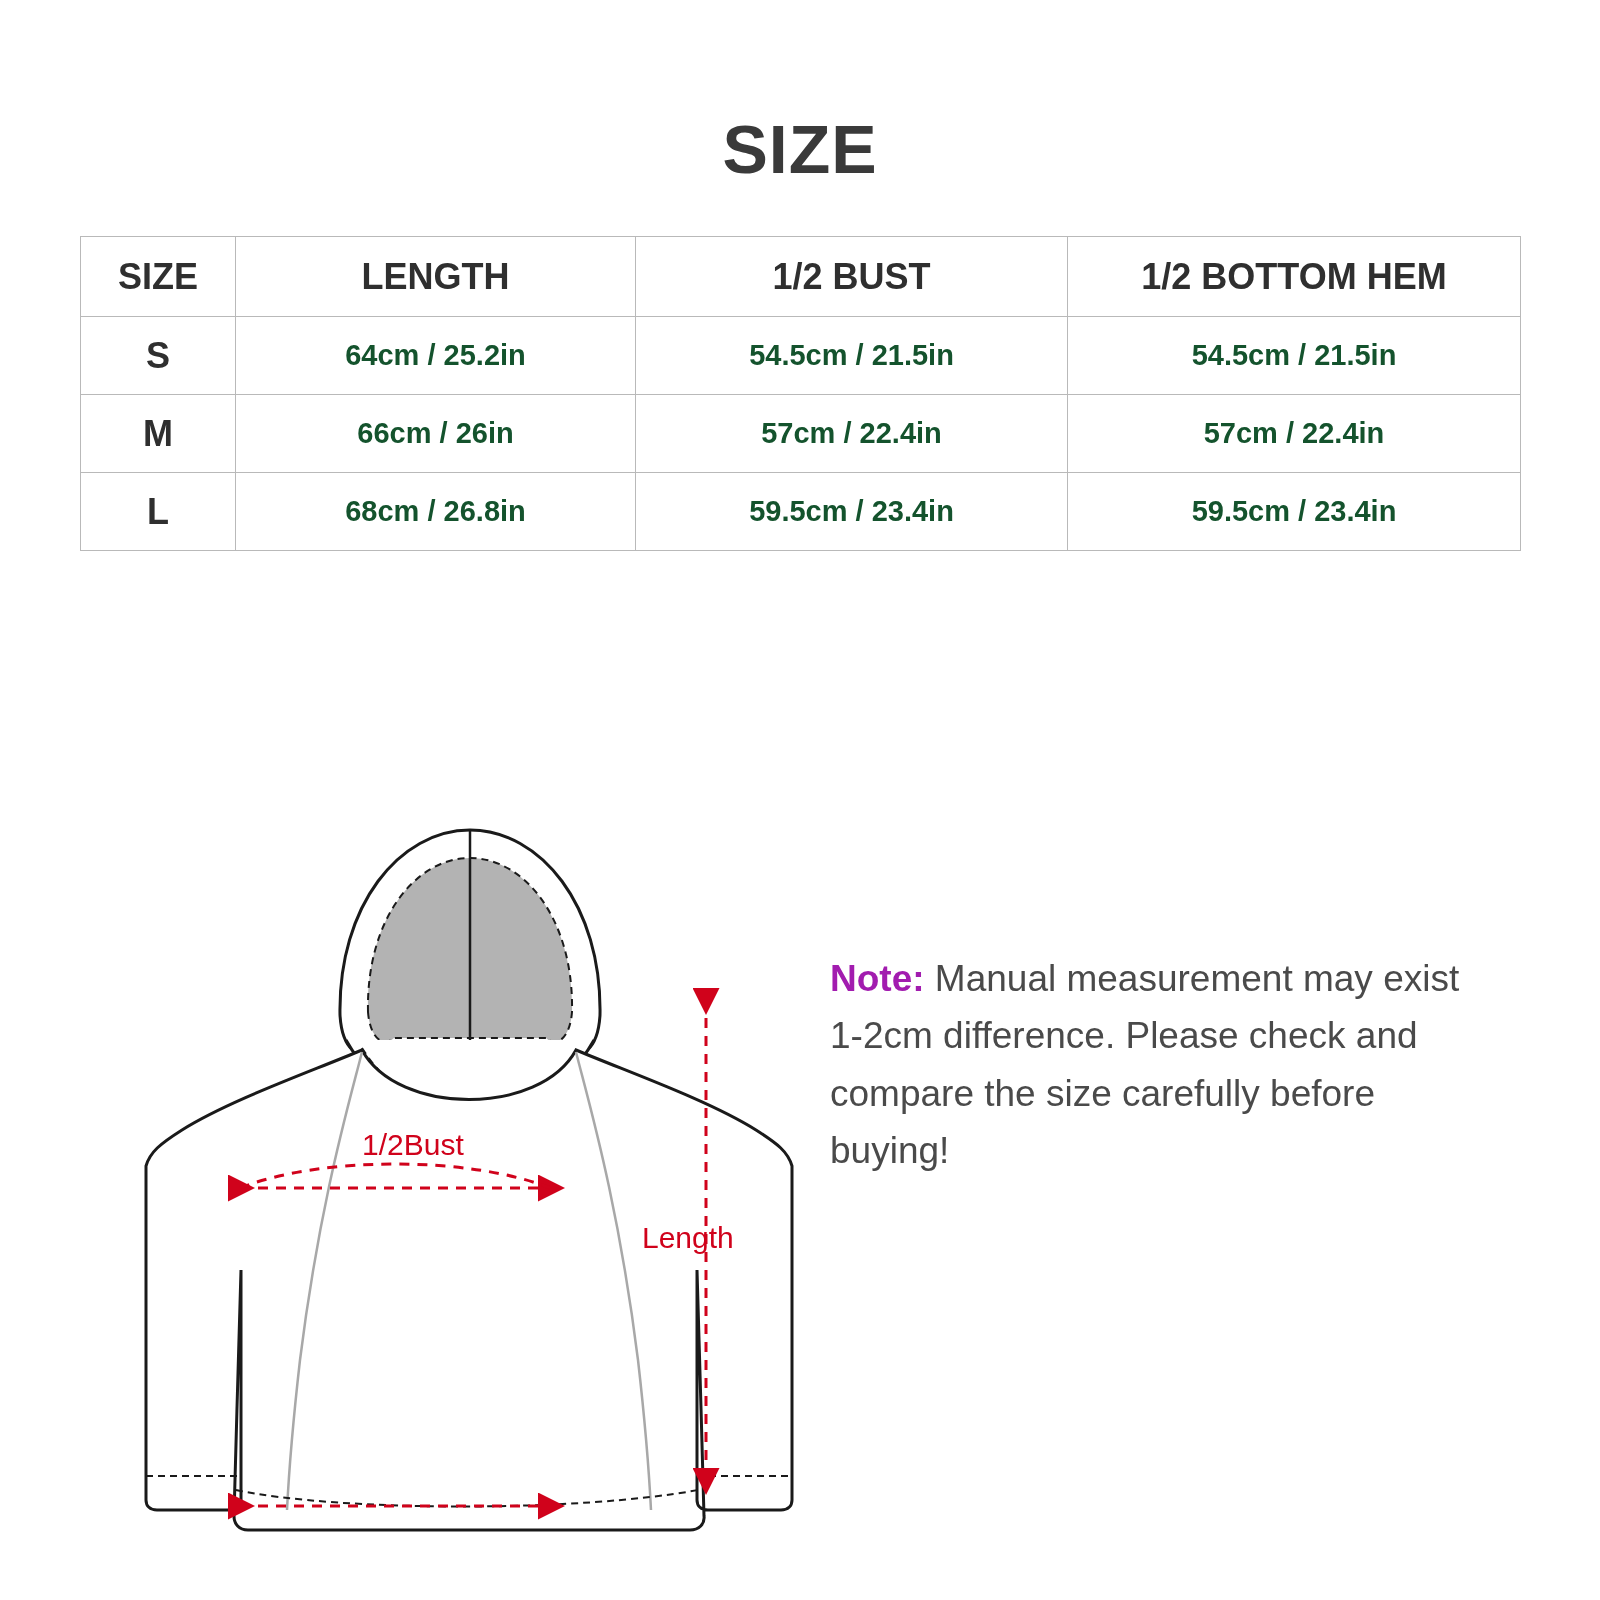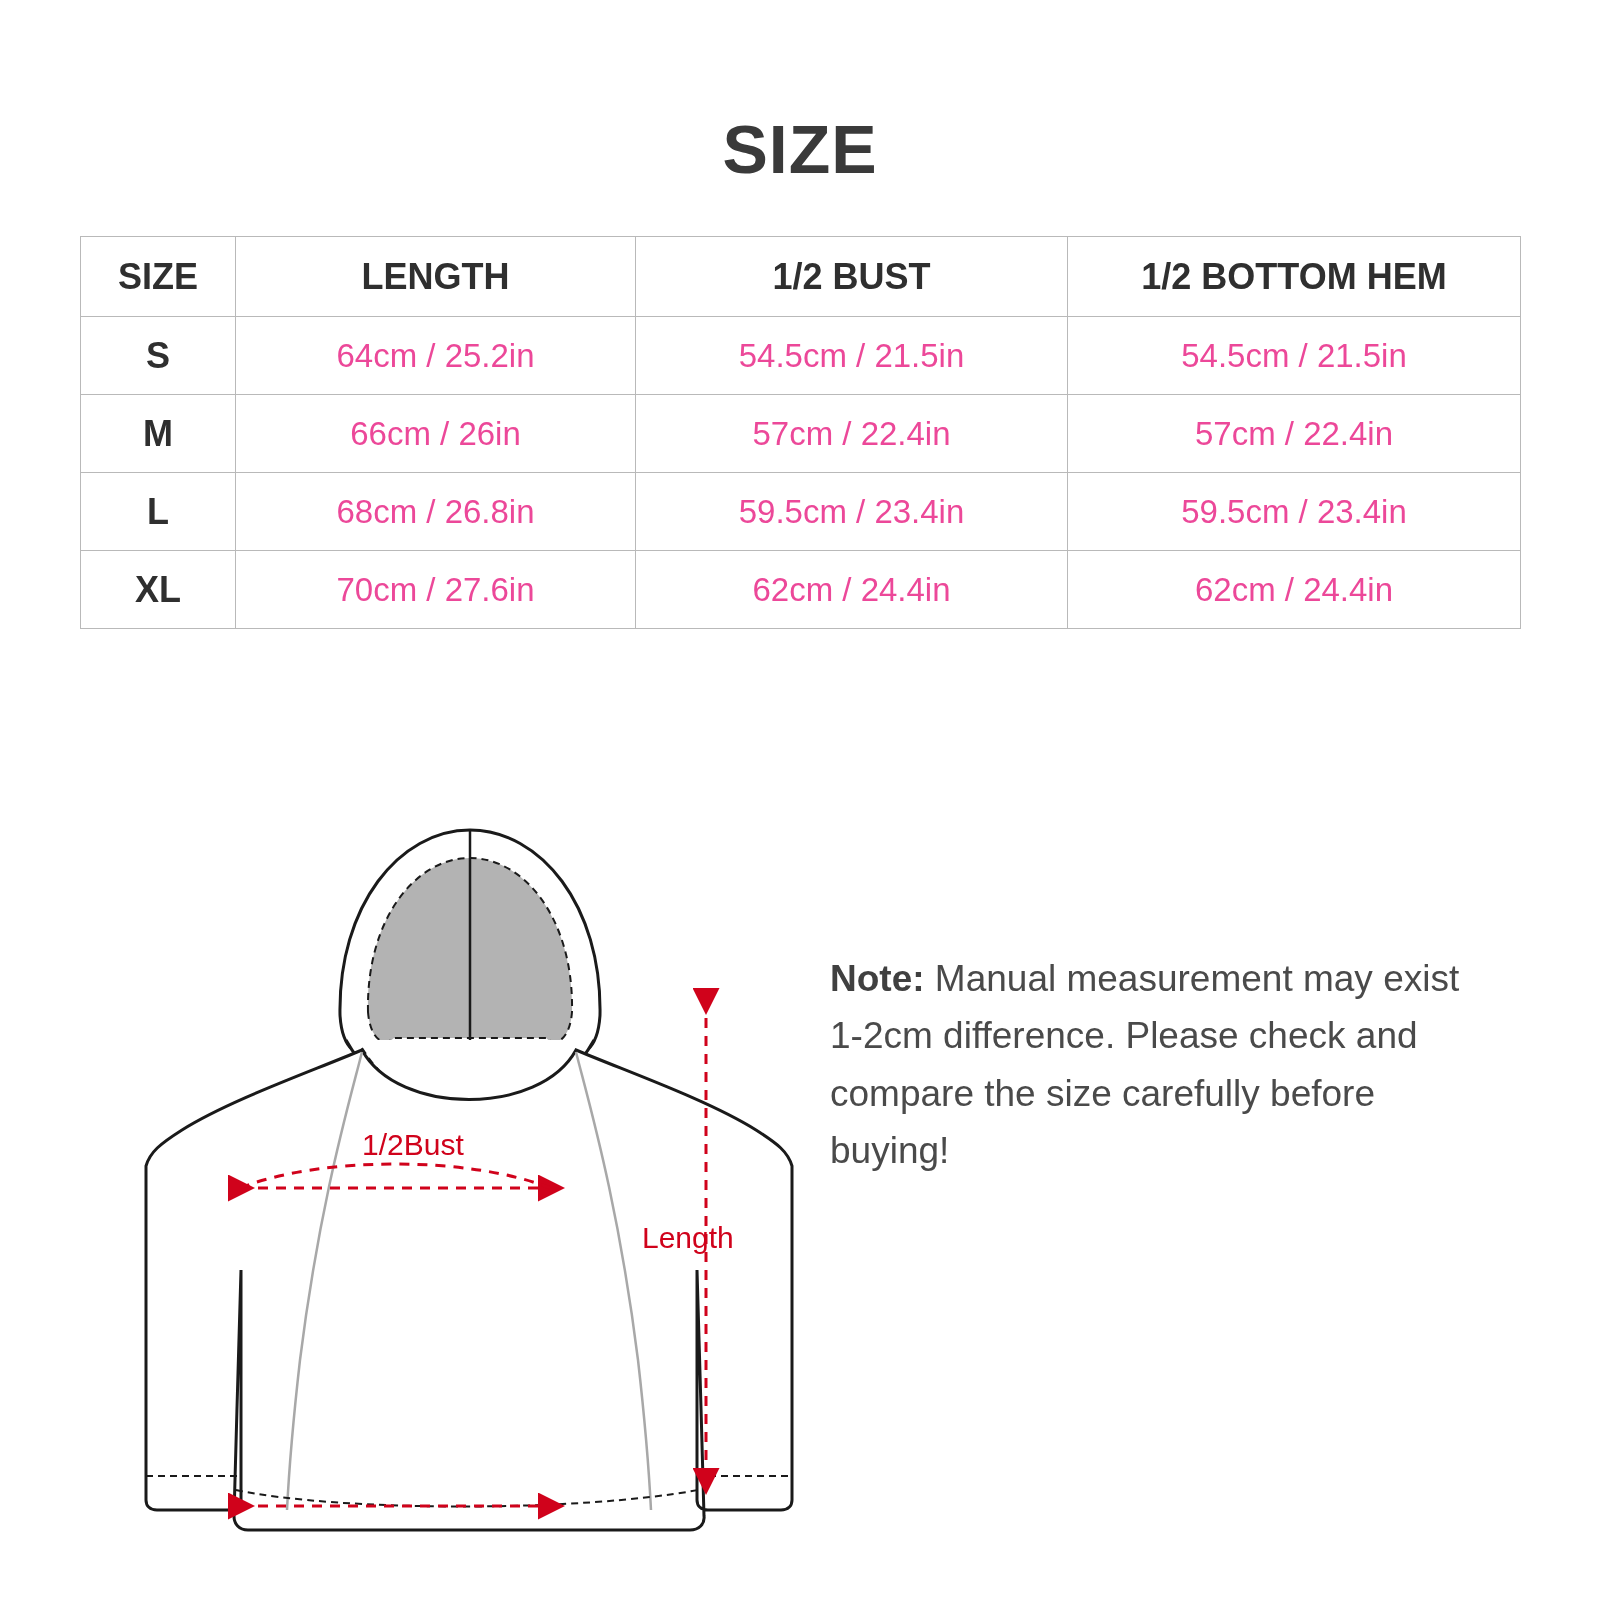--- a/index.html
+++ b/index.html
@@ -33,25 +33,25 @@
     position: absolute;
     top: 236px;
     left: 80px;
     width: 1440px;
     border-collapse: collapse;
     table-layout: fixed;
   }
   .size-table td, .size-table th {
     border: 1px solid #b9b9b9;
     text-align: center;
-    color: #ec4899;
-    font-weight: normal;
+    color: #14532d;
+    font-weight: bold;
     padding: 0;
     height: 78px;
-    font-size: 33px;
+    font-size: 29px;
   }
   .size-table thead th {
     font-size: 36px;
     font-weight: bold;
     color: #2f2f2f;
     height: 80px;
   }
   .size-table tbody td.sizecol {
     font-size: 36px;
     font-weight: bold;
@@ -65,21 +65,21 @@
   
   .note {
     position: absolute;
     left: 830px;
     top: 950px;
     width: 640px;
     font-size: 37px;
     line-height: 1.55;
     color: #4a4a4a;
   }
-  .note b { color: #404040; font-weight: bold; }
+  .note b { color: #a21caf; font-weight: bold; }
 
   
   .illustration {
     position: absolute;
     left: 110px;
     top: 800px;
     width: 720px;
     height: 790px;
   }
   .lengthdim {
@@ -121,26 +121,20 @@
         <td class="sizecol">M</td>
         <td>66cm / 26in</td>
         <td>57cm / 22.4in</td>
         <td>57cm / 22.4in</td>
       </tr>
       <tr>
         <td class="sizecol">L</td>
         <td>68cm / 26.8in</td>
         <td>59.5cm / 23.4in</td>
         <td>59.5cm / 23.4in</td>
-      </tr>
-      <tr>
-        <td class="sizecol">XL</td>
-        <td>70cm / 27.6in</td>
-        <td>62cm / 24.4in</td>
-        <td>62cm / 24.4in</td>
       </tr>
     </tbody>
   </table>
 
   <div class="note">
     <b>Note:</b><span> Manual measurement may exist 1-2cm difference. Please check and compare the size carefully before buying!</span>
   </div>
 
   <svg class="illustration" viewBox="0 0 720 790">
     <defs>

